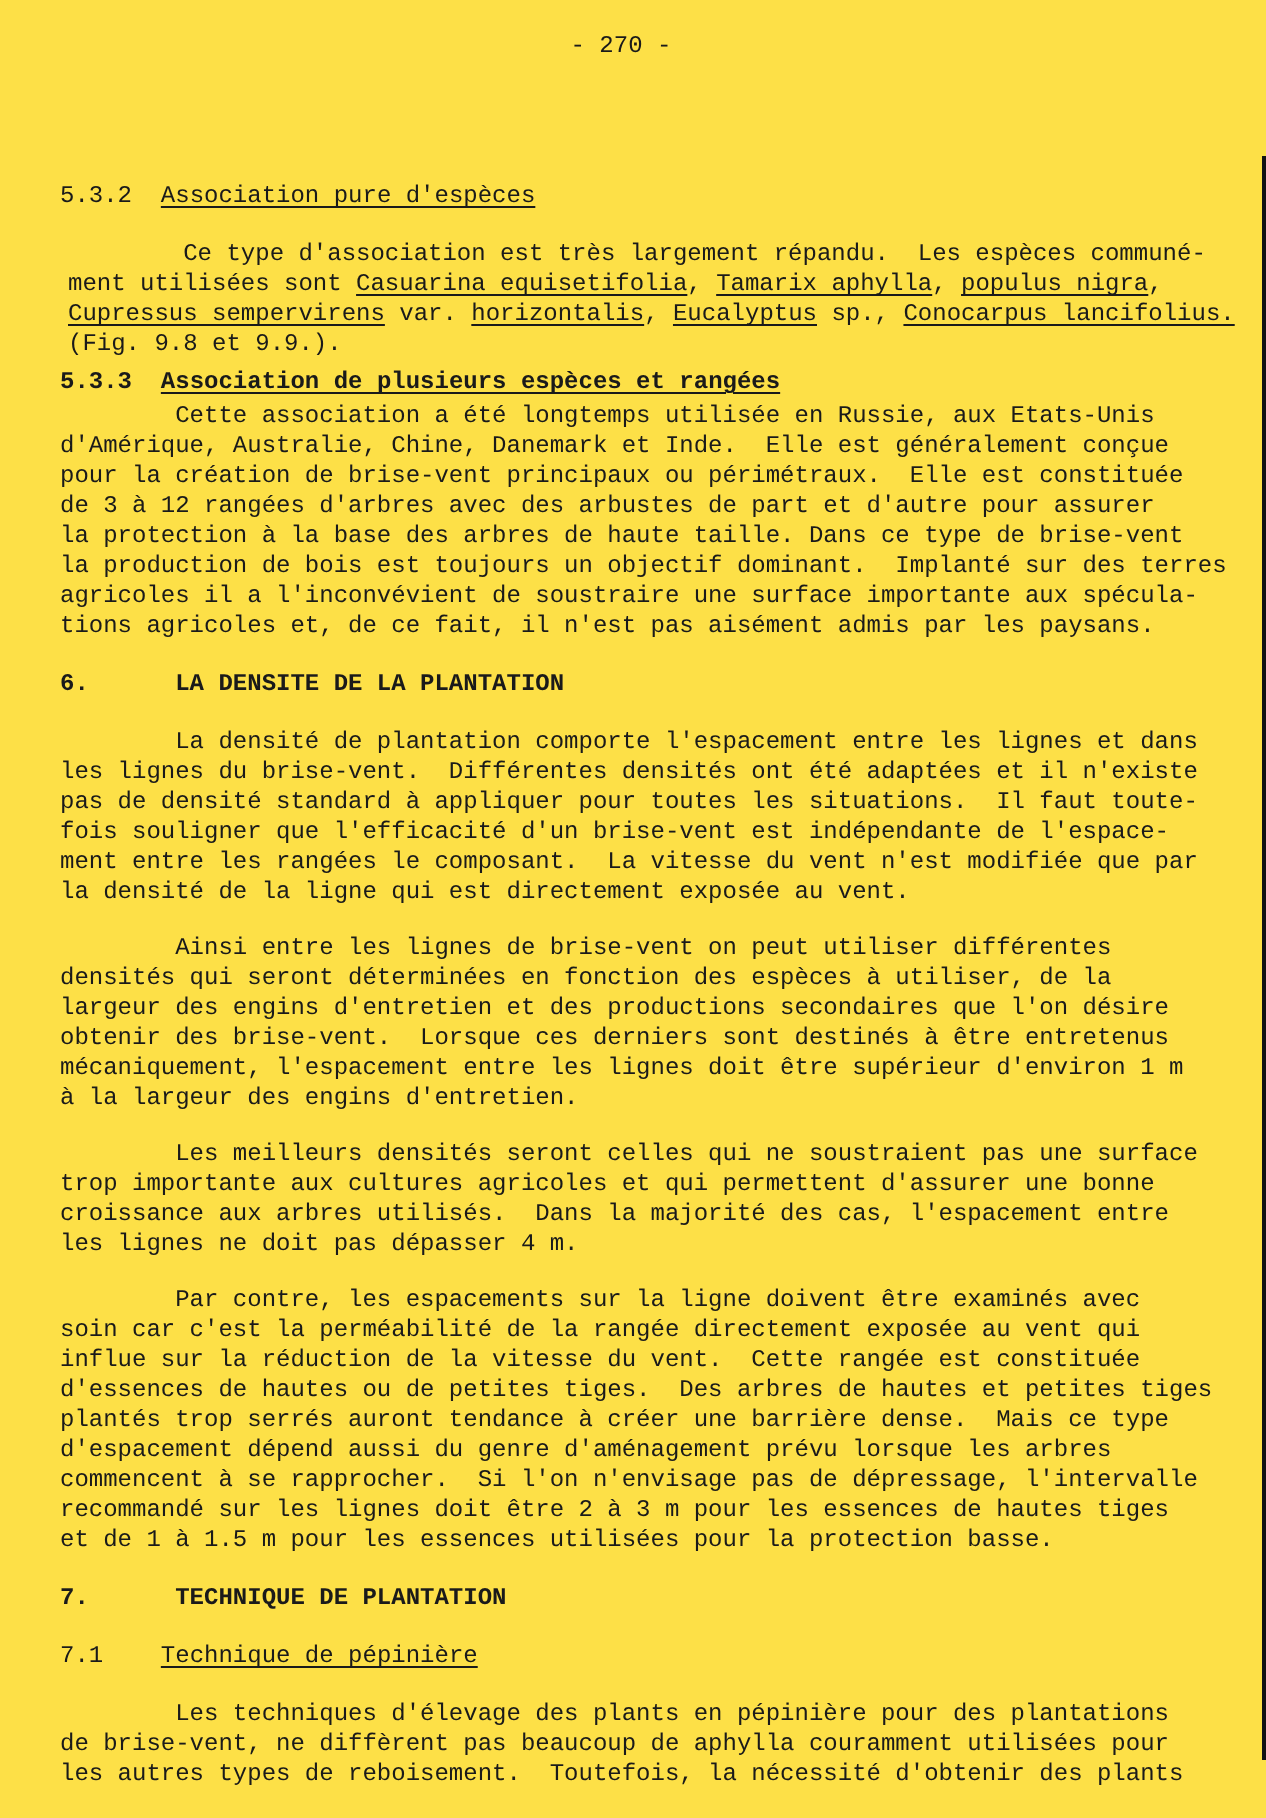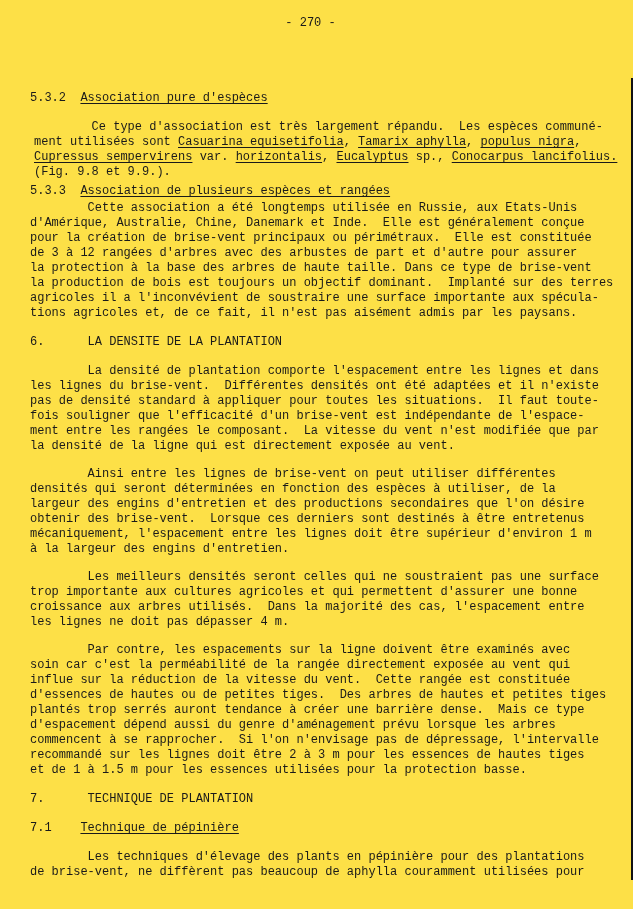--- a/index.html
+++ b/index.html
@@ -23,22 +23,22 @@
   .pagenum {
     text-align: center;
     margin: 0 30px 60px 0;
     white-space: pre;
   }
   .blk { white-space: pre; }
   .line { white-space: pre; min-height: 15px; }
   .para { margin: 0 0 13px 0; }
   .para.tight { margin: 4px; }
   .h-sub { margin: 0 0 14px 0; }
-  .h-sub.tight2 { margin: 0 0 2px 0; }
-  .h-chapter { margin: 14px 0 14px 0; }
+  .h-sub.tight2 { margin: 0 0 2px 0; font-weight: bold; }
+  .h-chapter { margin: 14px 0 14px 0; font-weight: bold; }
   .u {
     text-decoration: underline;
     text-underline-offset: 2px;
     text-decoration-thickness: 1px;
     text-align: right;
   }
   .scan-edge {
     position: absolute;
     right: 0; top: 78px;
     width: 2px; height: 802px;
@@ -56,17 +56,17 @@
         <div class="blk para tight"><div class="line"><span>        Ce type d'association est très largement répandu.  Les espèces communé-</span></div><div class="line"><span>ment utilisées sont </span><span class="u">Casuarina equisetifolia</span><span>, </span><span class="u">Tamarix aphylla</span><span>, </span><span class="u">populus nigra</span><span>,</span></div><div class="line"><span class="u">Cupressus sempervirens</span><span> var. </span><span class="u">horizontalis</span><span>, </span><span class="u">Eucalyptus</span><span> sp., </span><span class="u">Conocarpus lancifolius.</span></div><div class="line"><span>(Fig. 9.8 et 9.9.).</span></div></div>
         <div class="blk h-sub tight2"><div class="line"><span>5.3.3  </span><span class="u">Association de plusieurs espèces et rangées</span></div></div>
         <div class="blk para"><div class="line"><span>        Cette association a été longtemps utilisée en Russie, aux Etats-Unis</span></div><div class="line"><span>d'Amérique, Australie, Chine, Danemark et Inde.  Elle est généralement conçue</span></div><div class="line"><span>pour la création de brise-vent principaux ou périmétraux.  Elle est constituée</span></div><div class="line"><span>de 3 à 12 rangées d'arbres avec des arbustes de part et d'autre pour assurer</span></div><div class="line"><span>la protection à la base des arbres de haute taille. Dans ce type de brise-vent</span></div><div class="line"><span>la production de bois est toujours un objectif dominant.  Implanté sur des terres</span></div><div class="line"><span>agricoles il a l'inconvévient de soustraire une surface importante aux spécula-</span></div><div class="line"><span>tions agricoles et, de ce fait, il n'est pas aisément admis par les paysans.</span></div></div>
         <div class="blk h-chapter"><div class="line"><span>6.      LA DENSITE DE LA PLANTATION</span></div></div>
         <div class="blk para"><div class="line"><span>        La densité de plantation comporte l'espacement entre les lignes et dans</span></div><div class="line"><span>les lignes du brise-vent.  Différentes densités ont été adaptées et il n'existe</span></div><div class="line"><span>pas de densité standard à appliquer pour toutes les situations.  Il faut toute-</span></div><div class="line"><span>fois souligner que l'efficacité d'un brise-vent est indépendante de l'espace-</span></div><div class="line"><span>ment entre les rangées le composant.  La vitesse du vent n'est modifiée que par</span></div><div class="line"><span>la densité de la ligne qui est directement exposée au vent.</span></div></div>
         <div class="blk para"><div class="line"><span>        Ainsi entre les lignes de brise-vent on peut utiliser différentes</span></div><div class="line"><span>densités qui seront déterminées en fonction des espèces à utiliser, de la</span></div><div class="line"><span>largeur des engins d'entretien et des productions secondaires que l'on désire</span></div><div class="line"><span>obtenir des brise-vent.  Lorsque ces derniers sont destinés à être entretenus</span></div><div class="line"><span>mécaniquement, l'espacement entre les lignes doit être supérieur d'environ 1 m</span></div><div class="line"><span>à la largeur des engins d'entretien.</span></div></div>
         <div class="blk para"><div class="line"><span>        Les meilleurs densités seront celles qui ne soustraient pas une surface</span></div><div class="line"><span>trop importante aux cultures agricoles et qui permettent d'assurer une bonne</span></div><div class="line"><span>croissance aux arbres utilisés.  Dans la majorité des cas, l'espacement entre</span></div><div class="line"><span>les lignes ne doit pas dépasser 4 m.</span></div></div>
         <div class="blk para"><div class="line"><span>        Par contre, les espacements sur la ligne doivent être examinés avec</span></div><div class="line"><span>soin car c'est la perméabilité de la rangée directement exposée au vent qui</span></div><div class="line"><span>influe sur la réduction de la vitesse du vent.  Cette rangée est constituée</span></div><div class="line"><span>d'essences de hautes ou de petites tiges.  Des arbres de hautes et petites tiges</span></div><div class="line"><span>plantés trop serrés auront tendance à créer une barrière dense.  Mais ce type</span></div><div class="line"><span>d'espacement dépend aussi du genre d'aménagement prévu lorsque les arbres</span></div><div class="line"><span>commencent à se rapprocher.  Si l'on n'envisage pas de dépressage, l'intervalle</span></div><div class="line"><span>recommandé sur les lignes doit être 2 à 3 m pour les essences de hautes tiges</span></div><div class="line"><span>et de 1 à 1.5 m pour les essences utilisées pour la protection basse.</span></div></div>
         <div class="blk h-chapter"><div class="line"><span>7.      TECHNIQUE DE PLANTATION</span></div></div>
         <div class="blk h-sub"><div class="line"><span>7.1    </span><span class="u">Technique de pépinière</span></div></div>
-        <div class="blk para"><div class="line"><span>        Les techniques d'élevage des plants en pépinière pour des plantations</span></div><div class="line"><span>de brise-vent, ne diffèrent pas beaucoup de aphylla couramment utilisées pour</span></div></div>
+        <div class="blk para"><div class="line"><span>        Les techniques d'élevage des plants en pépinière pour des plantations</span></div><div class="line"><span>de brise-vent, ne diffèrent pas beaucoup de aphylla couramment utilisées pour</span></div><div class="line"><span>les autres types de reboisement.  Toutefois, la nécessité d'obtenir des plants</span></div></div>
       </div>
   </div>
   <div class="scan-edge"></div>
 </div>
 
 </body></html>

